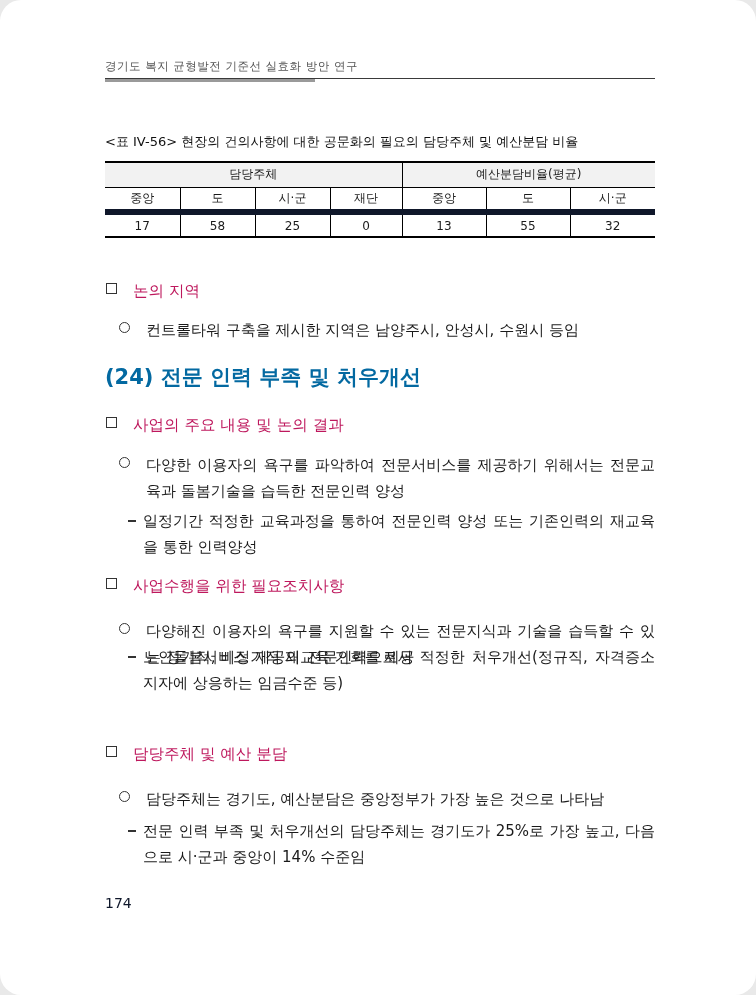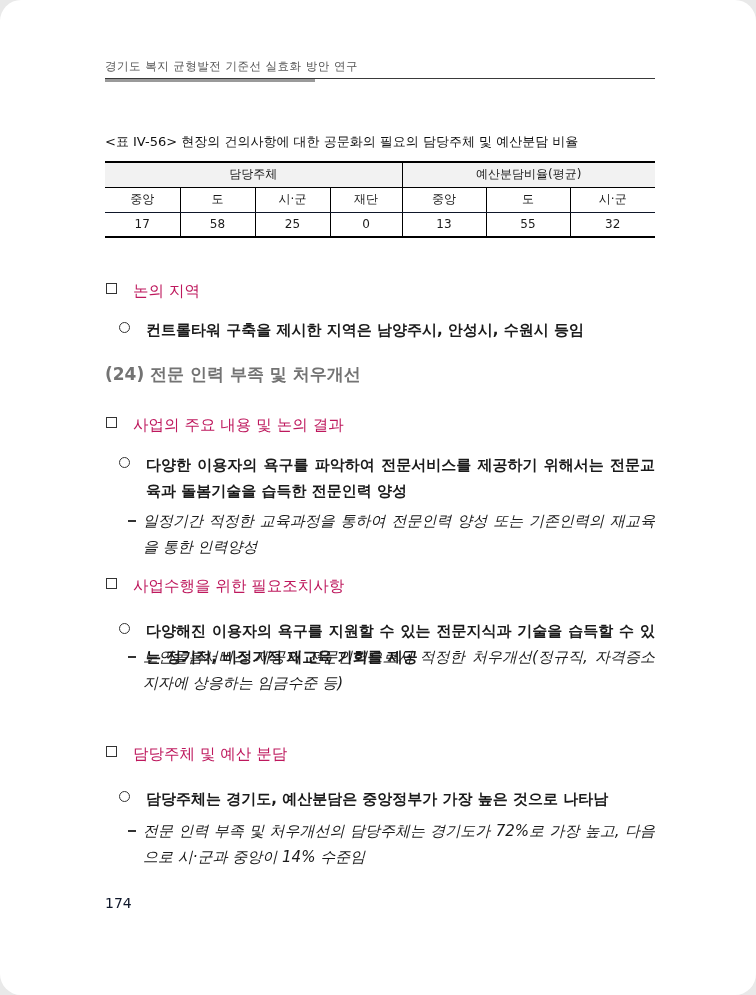--- a/index.html
+++ b/index.html
@@ -71,54 +71,54 @@
     text-align: center;
     vertical-align: middle;
     height: 25px;
     padding: 1px 2px;
   }
   tr.group-row td {
     background: #f2f2f2;
     border-bottom: 1px solid #000;
   }
   tr.group-row td.sep-right { border-right: 1px solid #000; }
-  tr.col-row td { border-bottom: 1px solid #0f172a; }
+  tr.col-row td { border-bottom: 6px solid #0f172a; }
   tr.col-row td + td, tr.val-row td + td { border-left: 1px solid #000; }
 
   
   .block { position: absolute; font-size: 15px; line-height: 26px; text-align: justify; }
 
   .h-box { left: 105px; width: 550px; padding-left: 28px; font-size: 15.5px; color: #be185d; }
   .square-bullet {
     position: absolute; left: 1px; top: 5px;
     width: 11px; height: 11px;
     border: 1.5px solid #333; background: transparent;
   }
 
-  .item-circle { left: 118px; width: 537px; padding-left: 28px; font-weight: bold; }
+  .item-circle { left: 118px; width: 537px; padding-left: 28px; }
   .circle-bullet {
     position: absolute; left: 1px; top: 5px;
     width: 11px; height: 11px;
     border: 1.5px solid #333; border-radius: 50%; background: transparent;
   }
 
-  .item-dash { left: 128px; width: 527px; padding-left: 15px; font-style: italic; }
+  .item-dash { left: 128px; width: 527px; padding-left: 15px; }
   .dash-bullet {
     position: absolute; left: 0; top: 12px;
     width: 8px; height: 2px;
     background: #333;
   }
 
   .section-heading {
     position: absolute;
     left: 105px; top: 363px;
     width: 560px;
-    font-size: 17px;
+    font-size: 21px;
     font-weight: 600;
-    color: #737373;
+    color: #0369a1;
   }
 
   .page-number {
     position: absolute;
     left: 105px; top: 895px;
     font-size: 14px;
     color: #0f172a;
     text-align: center;
   }
 </style>
@@ -209,18 +209,18 @@
   <div class="block h-box" style="top:741px">
     <span class="square-bullet"></span>
     <span>담당주체 및 예산 분담</span>
   </div>
   <div class="block item-circle" style="top:786px">
     <span class="circle-bullet"></span>
     <span>담당주체는 경기도, 예산분담은 중앙정부가 가장 높은 것으로 나타남</span>
   </div>
   <div class="block item-dash" style="top:818px">
     <span class="dash-bullet"></span>
-    <span>전문 인력 부족 및 처우개선의 담당주체는 경기도가 72%로 가장 높고, 다음으로 시·군과 중앙이 14% 수준임</span>
+    <span>전문 인력 부족 및 처우개선의 담당주체는 경기도가 25%로 가장 높고, 다음으로 시·군과 중앙이 14% 수준임</span>
   </div>
 
   <div class="page-number">174</div>
 
 </div>
 
 </body></html>

